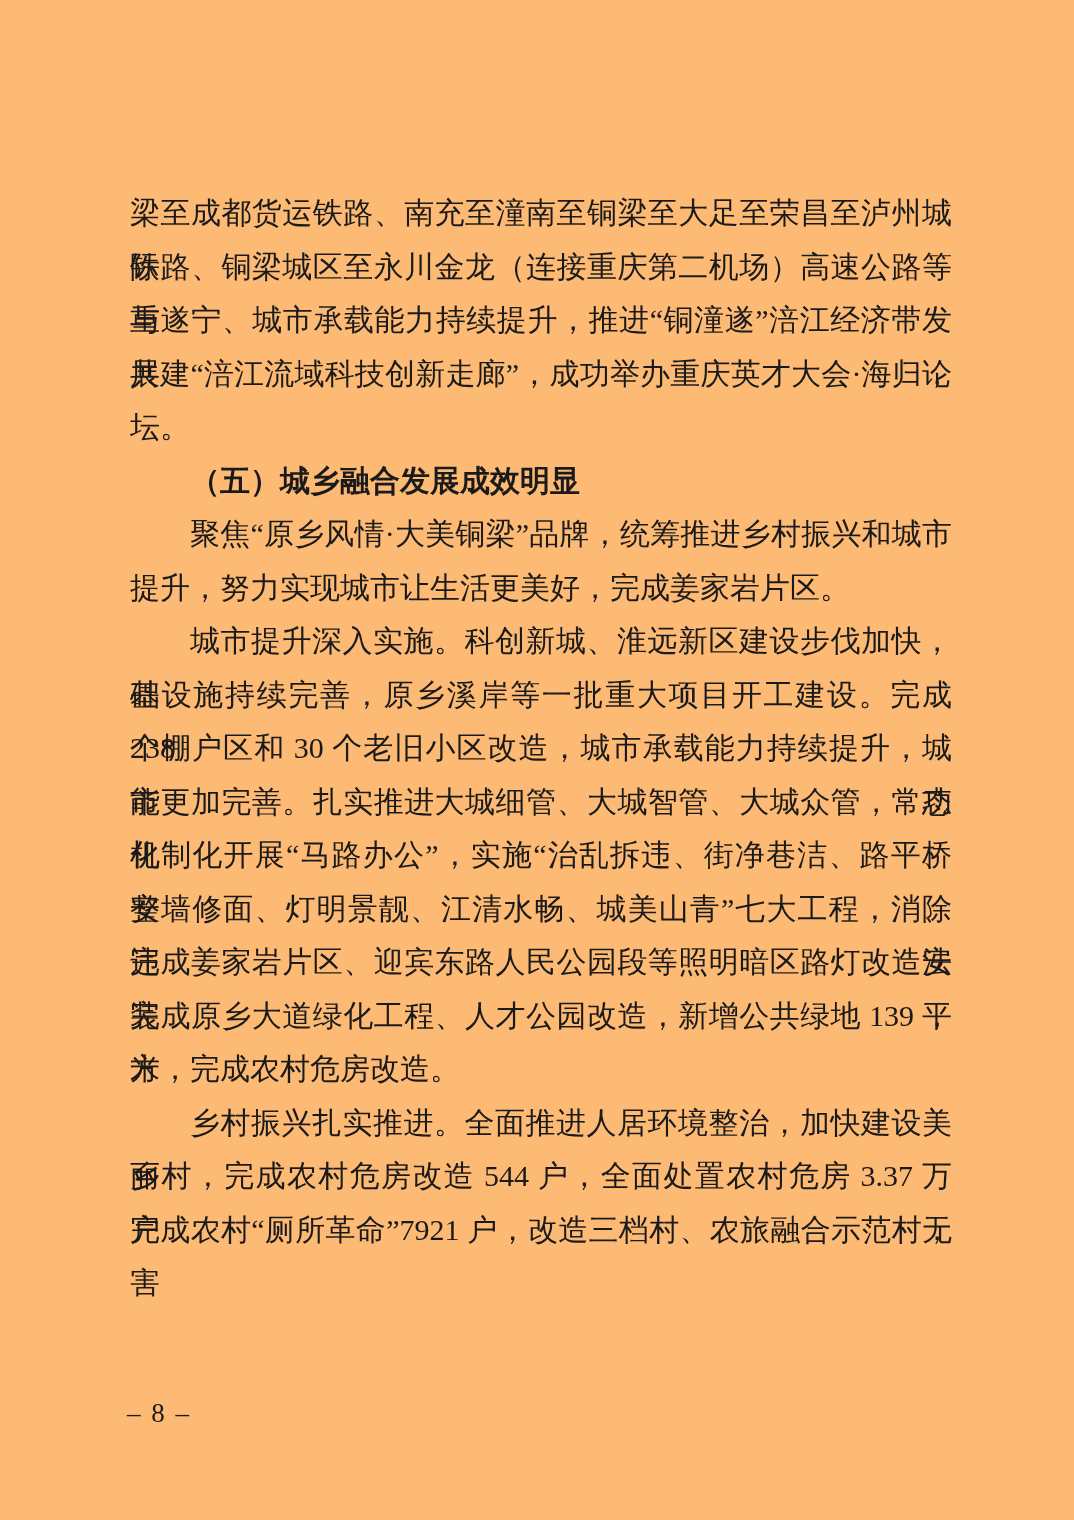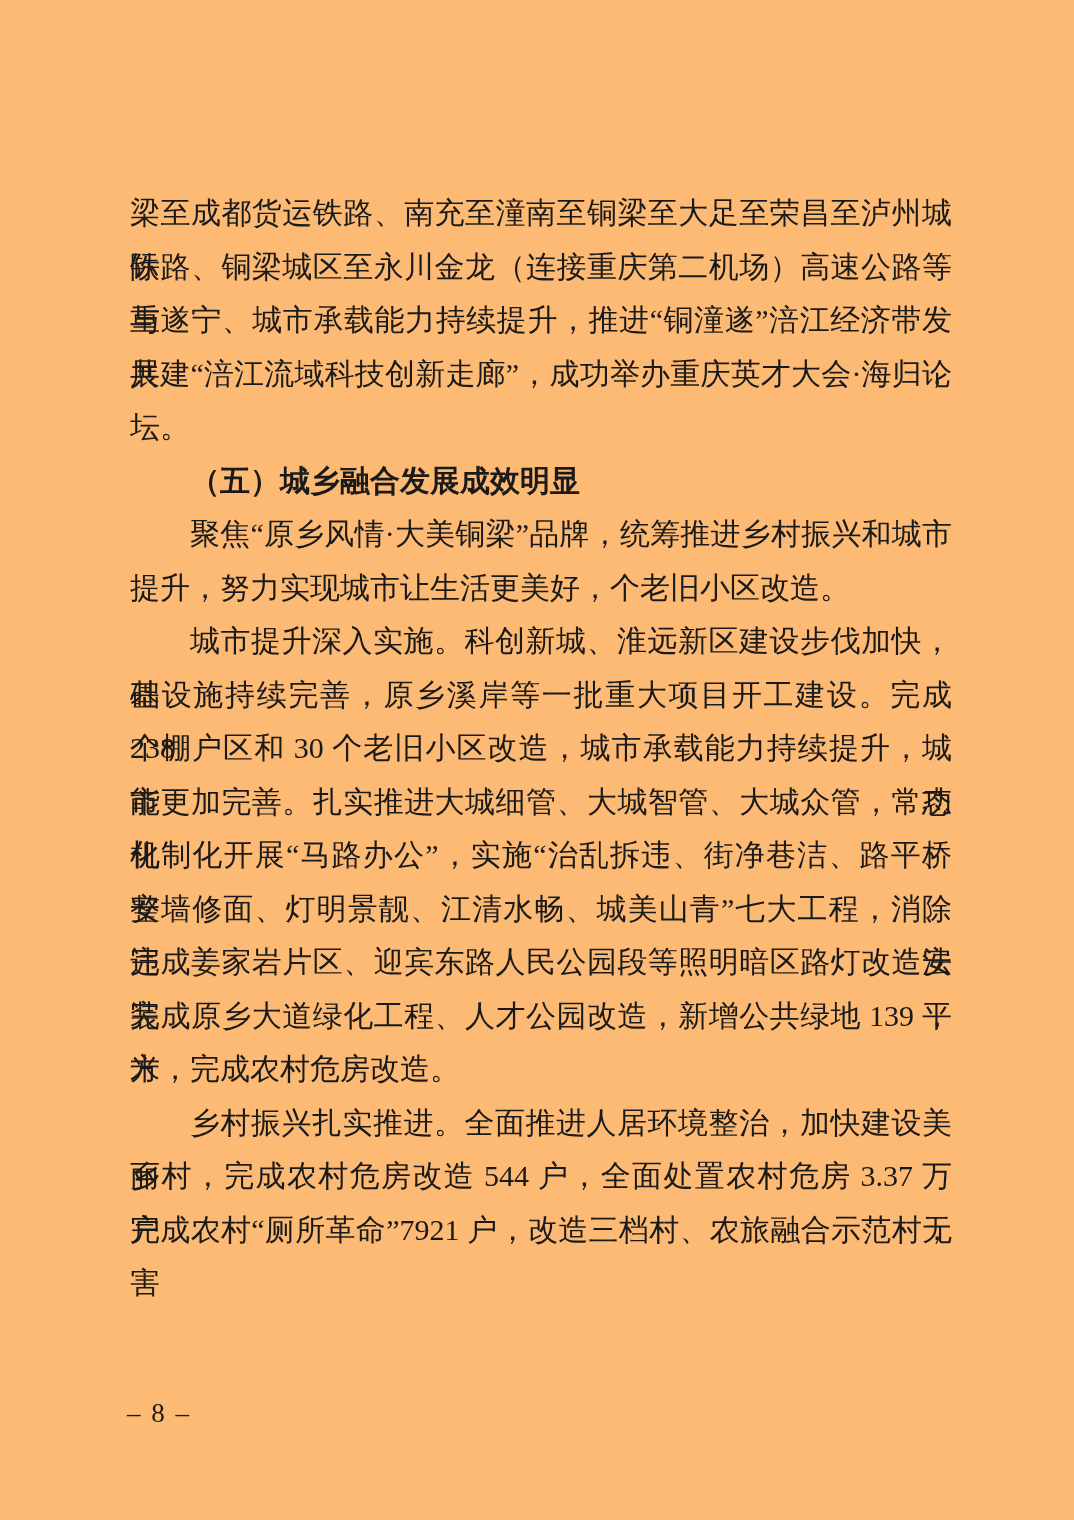--- a/index.html
+++ b/index.html
@@ -58,21 +58,21 @@
 
 <div class="page">
   <main class="text-block">
     <p class="ln j">梁至成都货运铁路、南充至潼南至铜梁至大足至荣昌至泸州城际</p>
     <p class="ln j">铁路、铜梁城区至永川金龙（连接重庆第二机场）高速公路等重</p>
     <p class="ln j">与遂宁、城市承载能力持续提升，推进“铜潼遂”涪江经济带发展，</p>
     <p class="ln j">共建“涪江流域科技创新走廊”，成功举办重庆英才大会·海归论</p>
     <p class="ln">坛。</p>
     <p class="ln heading indent">（五）城乡融合发展成效明显</p>
     <p class="ln j indent">聚焦“原乡风情·大美铜梁”品牌，统筹推进乡村振兴和城市</p>
-    <p class="ln">提升，努力实现城市让生活更美好，个老旧小区改造。</p>
+    <p class="ln">提升，努力实现城市让生活更美好，完成姜家岩片区。</p>
     <p class="ln j indent">城市提升深入实施。科创新城、淮远新区建设步伐加快，基</p>
     <p class="ln j">础设施持续完善，原乡溪岸等一批重大项目开工建设。完成 238</p>
     <p class="ln j">个棚户区和 30 个老旧小区改造，城市承载能力持续提升，城市功</p>
     <p class="ln j">能更加完善。扎实推进大城细管、大城智管、大城众管，常态化、</p>
     <p class="ln j">机制化开展“马路办公”，实施“治乱拆违、街净巷洁、路平桥安、</p>
     <p class="ln j">整墙修面、灯明景靓、江清水畅、城美山青”七大工程，消除违法</p>
     <p class="ln j">完成姜家岩片区、迎宾东路人民公园段等照明暗区路灯改造安装，</p>
     <p class="ln j">完成原乡大道绿化工程、人才公园改造，新增公共绿地 139 平方</p>
     <p class="ln">米，完成农村危房改造。</p>
     <p class="ln j indent">乡村振兴扎实推进。全面推进人居环境整治，加快建设美丽</p>

